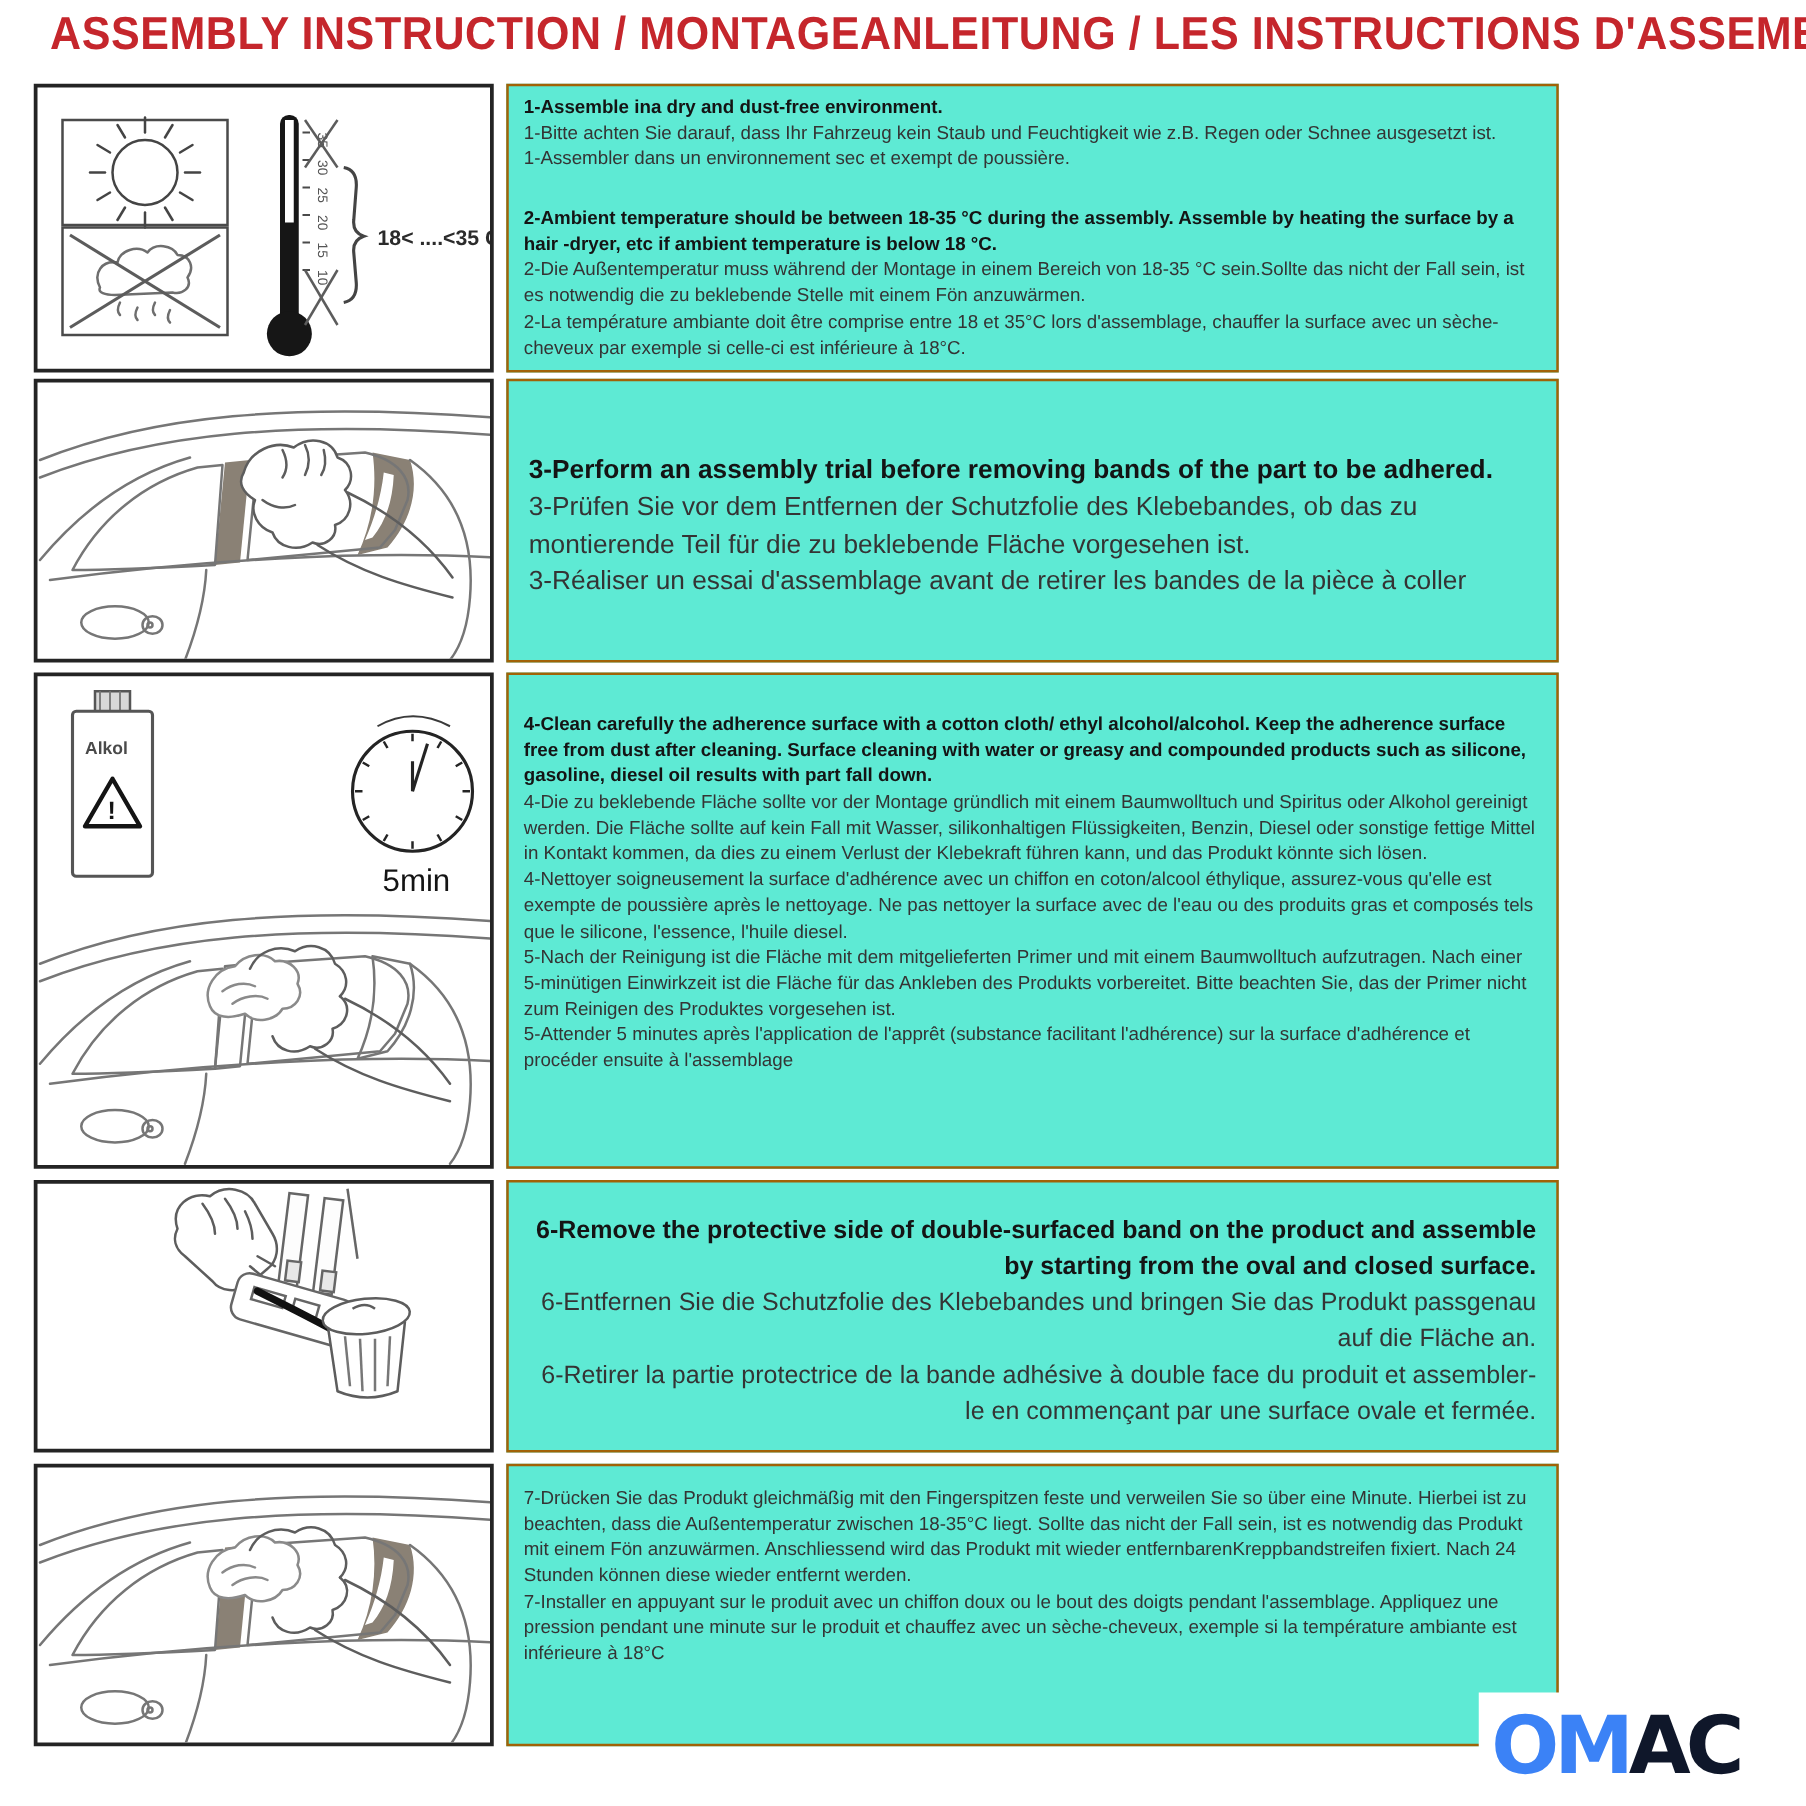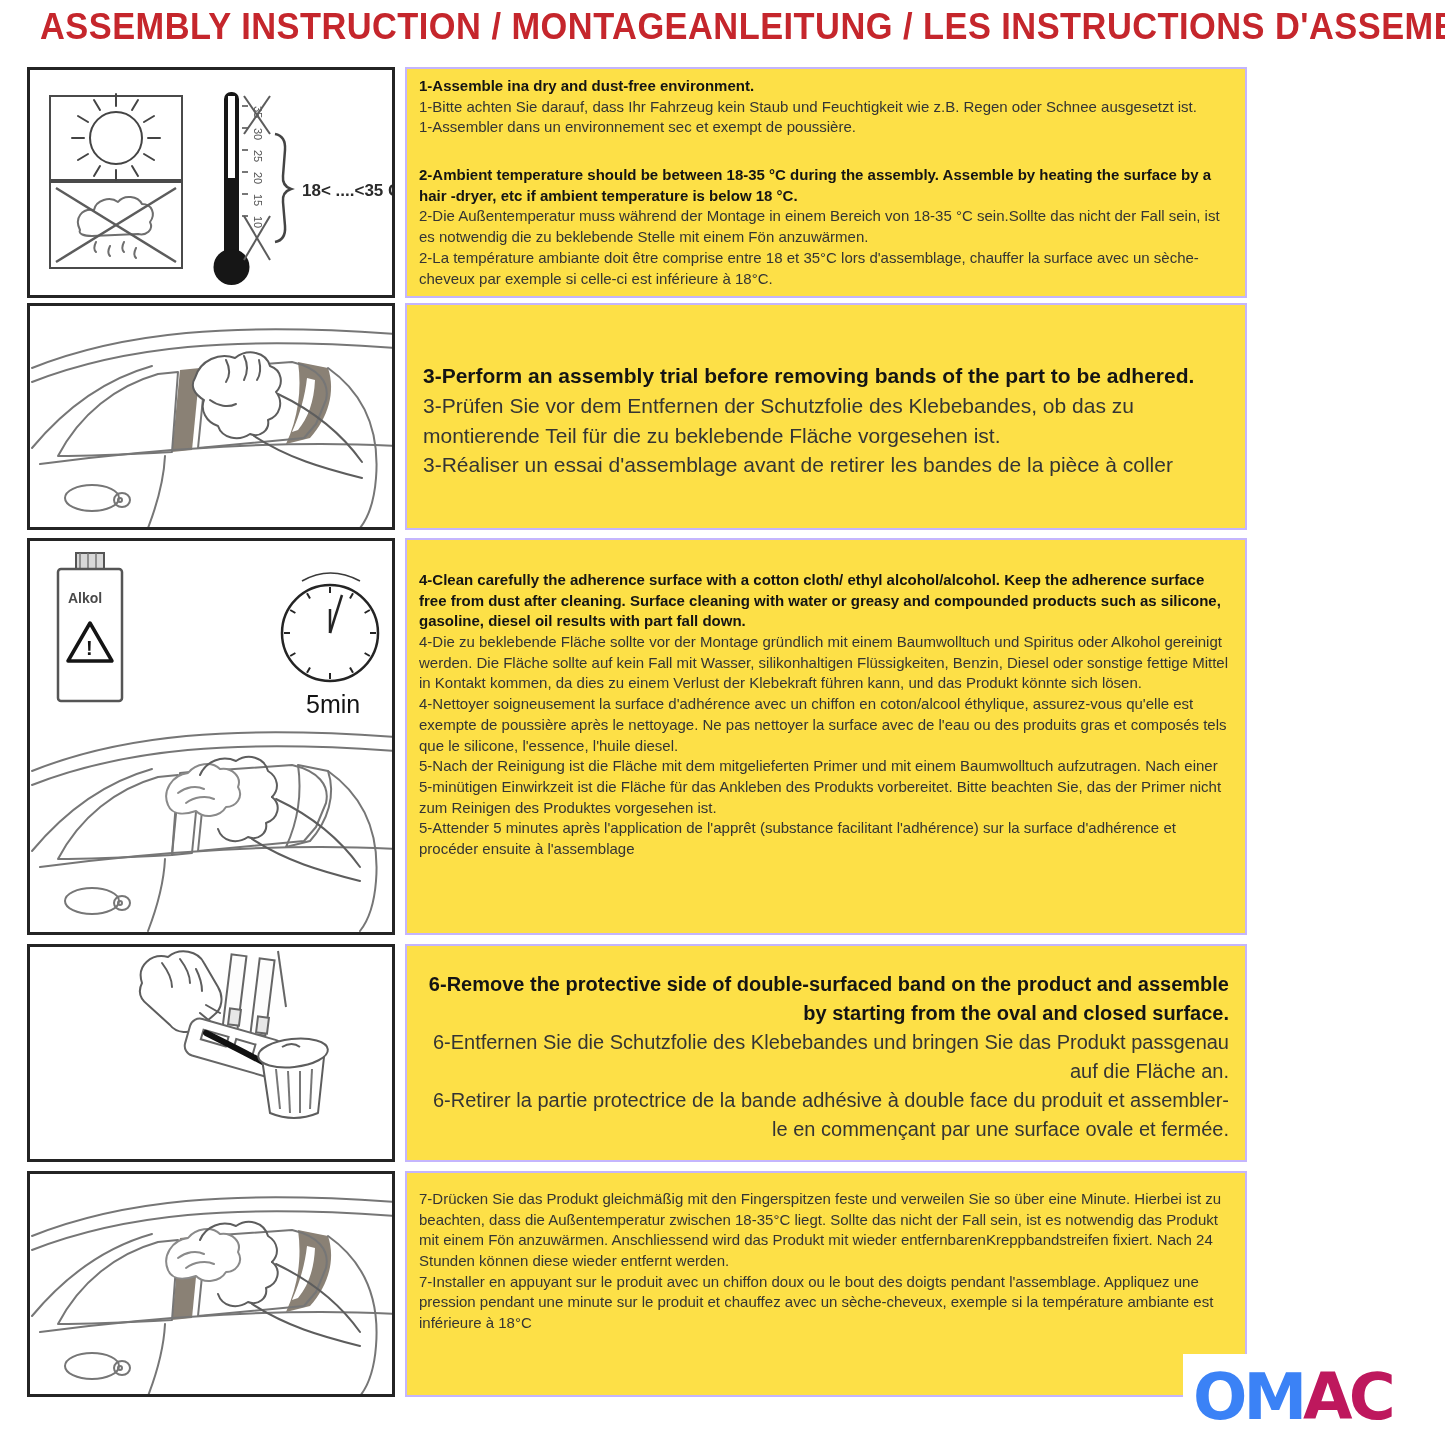--- a/index.html
+++ b/index.html
@@ -1,20 +1,20 @@
 <!DOCTYPE html>
 <html><head>
 <meta charset="utf-8">
 <style>
   html,body{margin:0;padding:0;background:#fff;}
   body{width:1445px;height:1445px;position:relative;font-family:"Liberation Sans",sans-serif;color:#2e2e2e;overflow:hidden;}
   .title{position:absolute;left:40px;top:6px;margin:0;font-size:37px;font-weight:bold;color:#c5262c;
          white-space:nowrap;transform:scaleX(0.93);transform-origin:left center;letter-spacing:0.5px;}
   .imgbox{position:absolute;left:27px;width:368px;border:3px solid #242424;background:#fff;box-sizing:border-box;}
-  .textbox{position:absolute;left:405px;width:842px;border:2px solid #c4b5fd;background:#fde047;box-sizing:border-box;}
+  .textbox{position:absolute;left:405px;width:842px;border:2px solid #a16207;background:#5eead4;box-sizing:border-box;}
   .r1{top:67px;height:231px;}
   .r2{top:303px;height:227px;}
   .r3{top:538px;height:397px;}
   .r4{top:944px;height:218px;}
   .r5{top:1171px;height:226px;}
   .tb1{padding:7px 12px 0 12px;}
   .tb2{padding:56px 16px 0 16px;}
   .tb3{padding:30px 12px 0 12px;}
   .tb4{padding:24px 16px 0 16px;text-align:right;}
   .tb5{padding:16px 12px 0 12px;}
@@ -25,21 +25,21 @@
   .b{font-weight:bold;color:#141414;}
   .gap{margin-top:27px;}
   .gap-lg{margin-top:26px;}
   svg{display:block;}
   .ln{fill:none;stroke:#6e6e6e;stroke-width:2;stroke-linecap:round;stroke-linejoin:round;}
   .ln-dk{fill:none;stroke:#444;stroke-width:2;stroke-linecap:round;stroke-linejoin:round;}
   .logo{position:absolute;left:1183px;top:1354px;width:262px;height:86px;background:#fff;
         display:flex;align-items:center;padding-left:10px;box-sizing:border-box;}
   .logo-text{font-family:"DejaVu Sans",sans-serif;font-size:64px;font-weight:bold;letter-spacing:-4px;line-height:1;}
   .logo-black{color:#3b82f6;}
-  .logo-red{color:#be185d;margin-top:37px;}
+  .logo-red{color:#0f172a;margin-top:37px;}
 </style>
 </head>
 <body>
 
 <svg width="0" height="0" style="position:absolute" aria-hidden="true">
   <defs>
     <g id="car-lines" fill="none" stroke="#767676" stroke-width="2" stroke-linecap="round" stroke-linejoin="round">
       <path d="M 2,62 C 92,26 202,16 366,28"></path>
       <path d="M 2,76 C 94,40 204,30 366,42"></path>
       <path d="M 2,142 C 32,106 72,74 122,60"></path>

